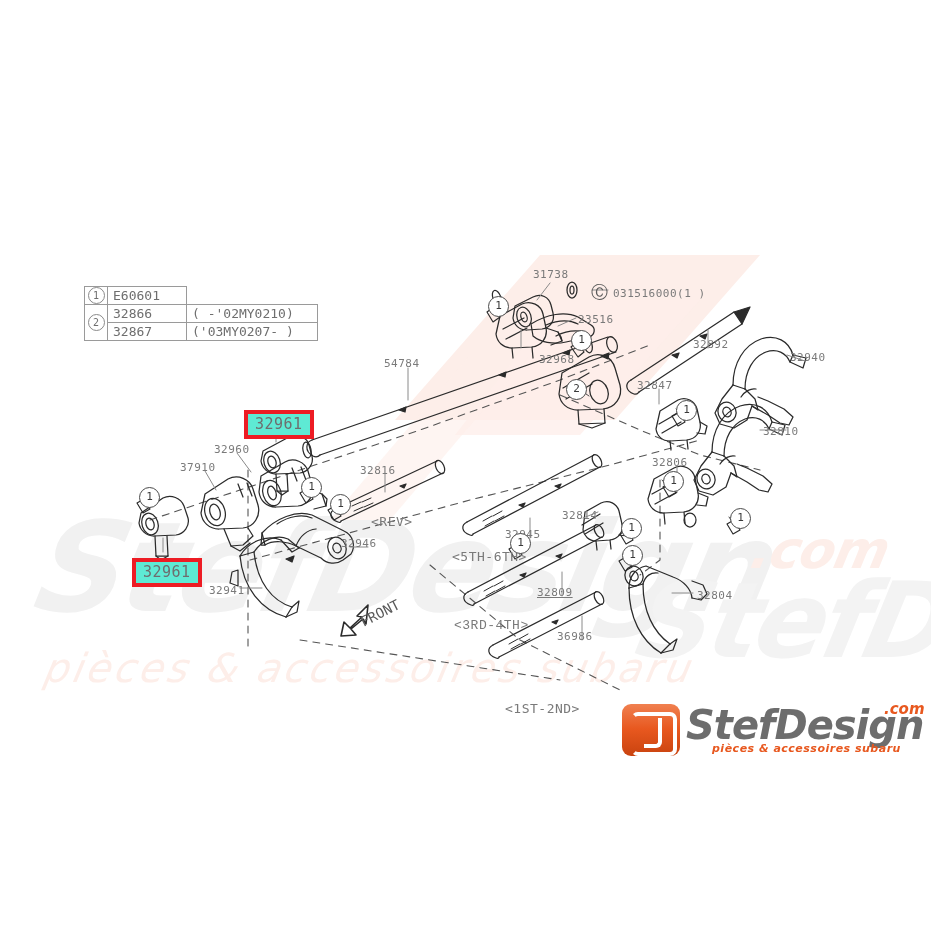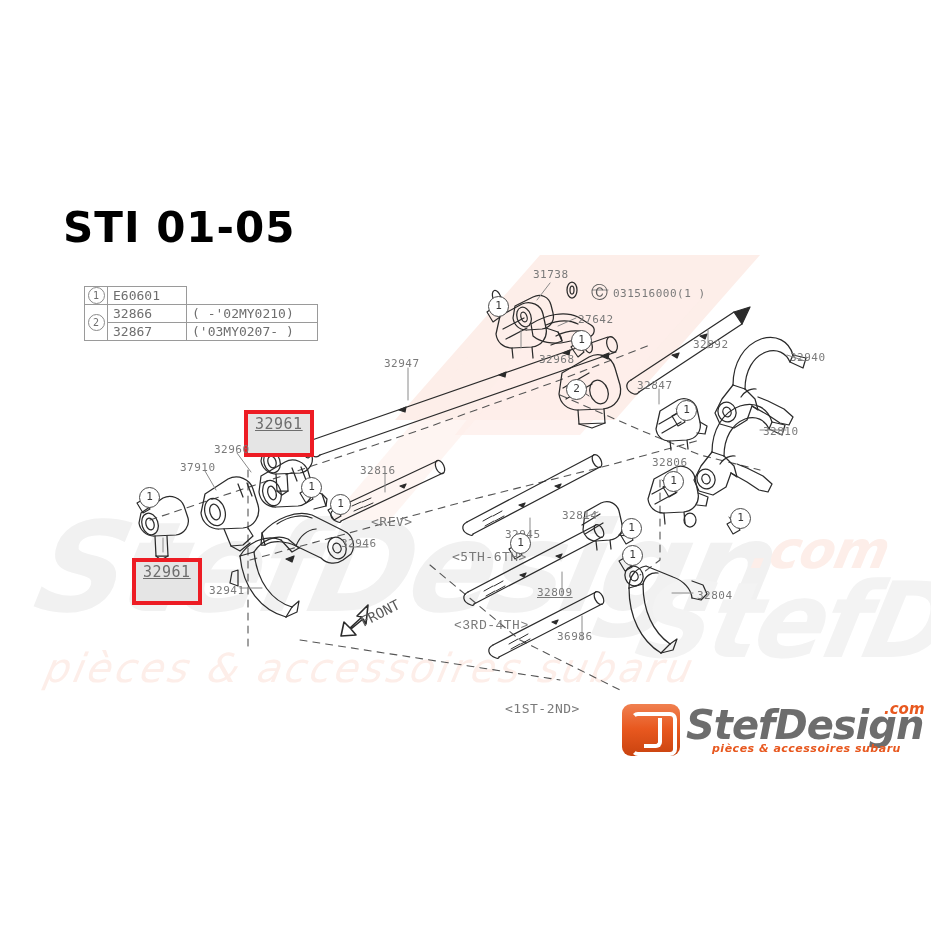--- a/index.html
+++ b/index.html
@@ -77,25 +77,24 @@
   
   .lbl{
     position:absolute;
     font-family:"DejaVu Sans Mono",monospace;
     font-size:11px;color:#7a7a7a;
     white-space:nowrap;letter-spacing:0.5px;
   }
   .lbl.sm{font-size:13px;}
   .lbl.hl{
     color:#6e6e6e;
-    background:#e5e5e5;
+    background:#5eead4;
     border:4px solid #ed1c24;
-    padding:1px 7px 20px 7px;
+    padding:1px 7px 2px 7px;
     font-size:15px;
-    text-decoration:underline;
   }
   .front-txt{
     position:absolute;
     font-family:"DejaVu Sans Mono",monospace;
     font-size:14px;color:#5a5a5a;
     transform:rotate(-27deg);
     white-space:nowrap;
   }
 
   
@@ -443,21 +442,20 @@
       <path d="M513,542 L515,547"></path>
       <path d="M573,385 L589,396"></path>
     </g>
 
     <g stroke="#2b2b2b" stroke-width="1.6" fill="#fff">
       <path d="M368,605 L357,616 L362,617 L350,628 L344,622 L341,636 L356,635 L351,629 L363,619 L366,624 Z"></path>
     </g>
 
   </svg>
 
-  <div id="title">STI 01-05</div>
 
   <table id="legend">
     <tbody>
         <tr>
       <td class="idx">
         <span class="circnum">1</span>
       </td>
       <td class="pn">E60601</td>
       <td class="rg" style="border:none;background:transparent;"></td>
     </tr>
@@ -475,23 +473,23 @@
   </tbody>
     </table>
 
   <div class="lbl" style="left:591px;top:281px;font-size:17px;color:#5a5a5a;">Ⓒ</div>
 
   <div class="front-txt" style="left:359px;top:605px;">FRONT</div>
 
   <div id="labels">
       <div class="lbl" style="left: 533px; top: 268px;">31738</div>
       <div class="lbl" style="left: 613px; top: 287px;">031516000(1 )</div>
-      <div class="lbl" style="left: 578px; top: 313px;">27642</div>
+      <div class="lbl" style="left: 578px; top: 313px;">23516</div>
       <div class="lbl" style="left: 499px; top: 353px; margin-left: 40px;">32968</div>
-      <div class="lbl" style="left: 384px; top: 357px;">32947</div>
+      <div class="lbl" style="left: 384px; top: 357px;">54784</div>
       <div class="lbl" style="left: 693px; top: 338px;">32892</div>
       <div class="lbl" style="left: 790px; top: 351px;">32940</div>
       <div class="lbl" style="left: 637px; top: 379px;">32847</div>
       <div class="lbl" style="left: 763px; top: 425px;">32810</div>
       <div class="lbl hl" style="left: 244px; top: 410px;">32961</div>
       <div class="lbl" style="left: 214px; top: 443px;">32960</div>
       <div class="lbl" style="left: 180px; top: 461px;">37910</div>
       <div class="lbl" style="left: 360px; top: 464px;">32816</div>
       <div class="lbl" style="left: 652px; top: 456px;">32806</div>
       <div class="lbl" style="left: 562px; top: 509px;">32814</div>

